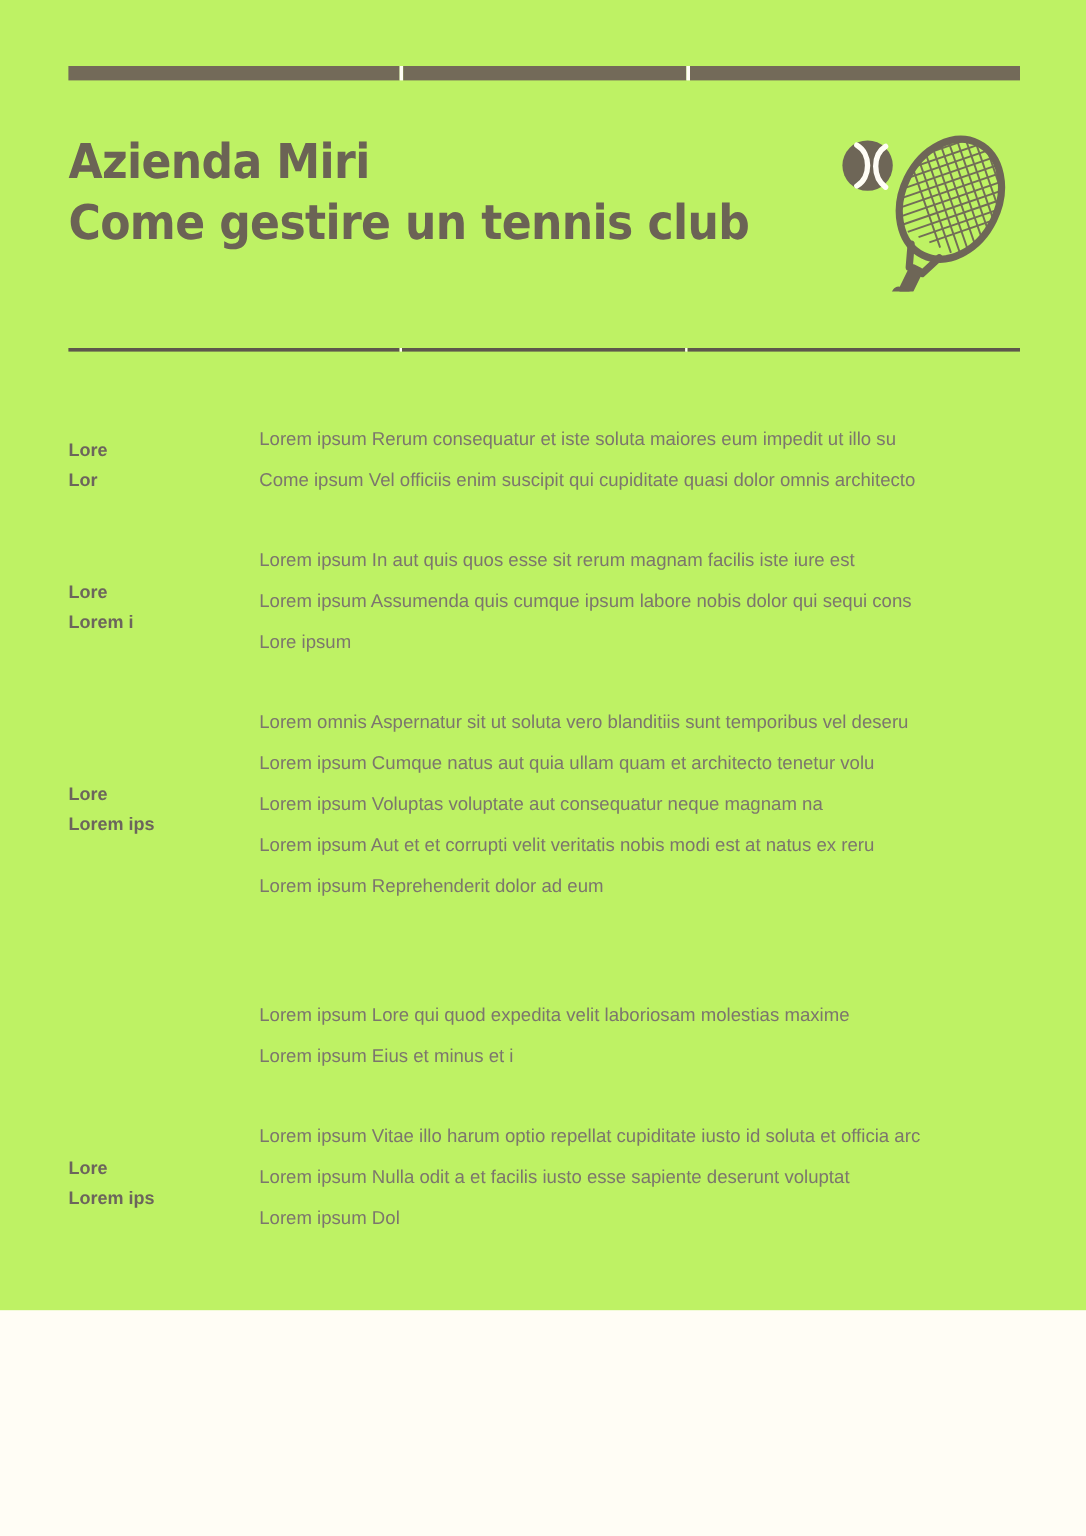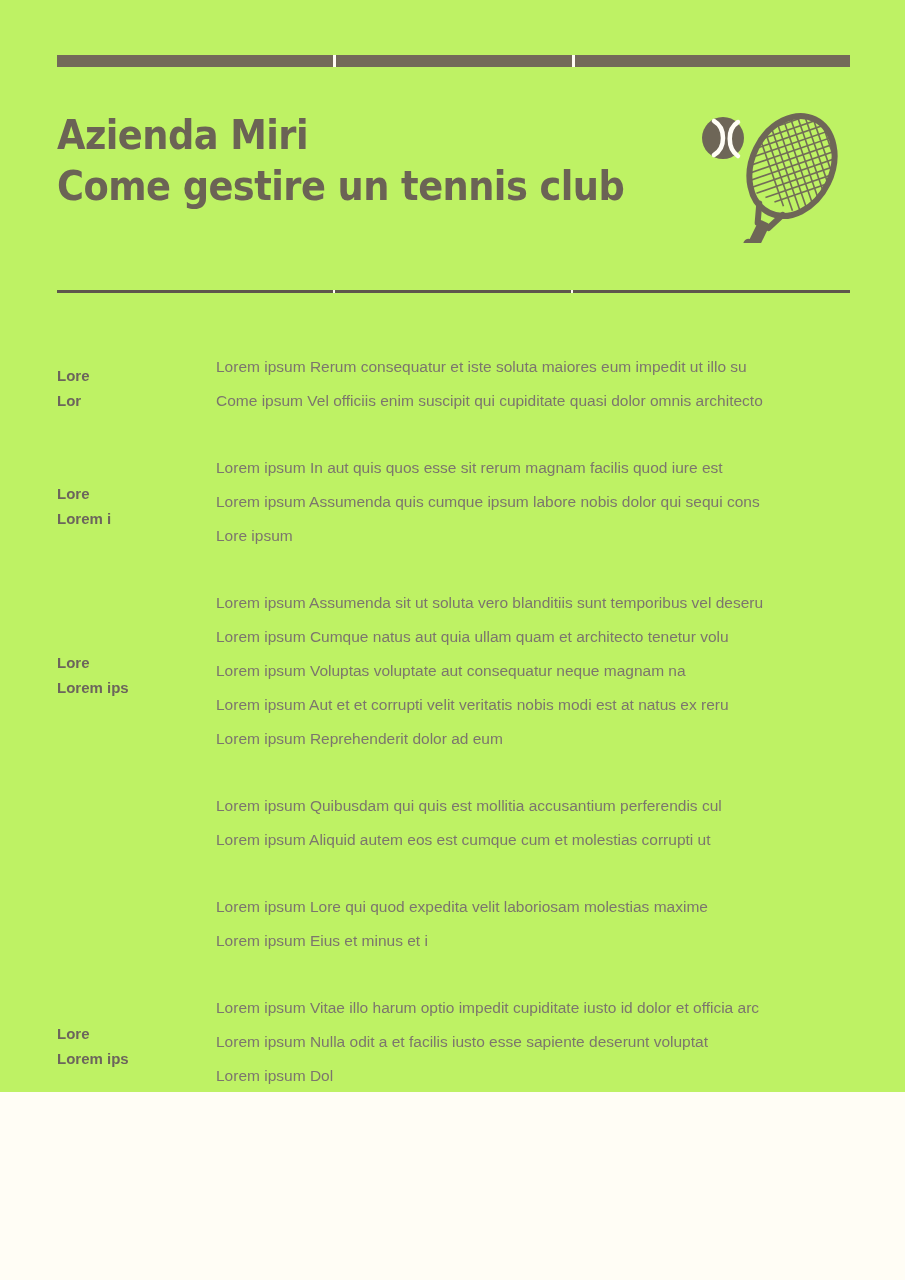--- a/index.html
+++ b/index.html
@@ -230,59 +230,55 @@
           <div class="body-line">Lorem ipsum Rerum consequatur et iste soluta maiores eum impedit ut illo su</div>
           <div class="body-line">Come ipsum Vel officiis enim suscipit qui cupiditate quasi dolor omnis architecto</div>
         </div>
       </div>
       <div class="row gap-after">
         <div class="row-label">
           <div class="label-line">Lore</div>
           <div class="label-line">Lorem i</div>
         </div>
         <div class="row-body">
-          <div class="body-line">Lorem ipsum In aut quis quos esse sit rerum magnam facilis quod iure est</div>
+          <div class="body-line">Lorem ipsum In aut quis quos esse sit rerum magnam facilis iste iure est</div>
           <div class="body-line">Lorem ipsum Assumenda quis cumque ipsum labore nobis dolor qui sequi cons</div>
           <div class="body-line">Lore ipsum</div>
         </div>
       </div>
       <div class="row gap-after">
         <div class="row-label">
           <div class="label-line">Lore</div>
           <div class="label-line">Lorem ips</div>
         </div>
         <div class="row-body">
-          <div class="body-line">Lorem ipsum Assumenda sit ut soluta vero blanditiis sunt temporibus vel deseru</div>
+          <div class="body-line">Lorem omnis Aspernatur sit ut soluta vero blanditiis sunt temporibus vel deseru</div>
           <div class="body-line">Lorem ipsum Cumque natus aut quia ullam quam et architecto tenetur volu</div>
           <div class="body-line">Lorem ipsum Voluptas voluptate aut consequatur neque magnam na</div>
           <div class="body-line">Lorem ipsum Aut et et corrupti velit veritatis nobis modi est at natus ex reru</div>
           <div class="body-line">Lorem ipsum Reprehenderit dolor ad eum</div>
         </div>
       </div>
       <div class="row gap-after">
         <div class="row-label"></div>
-        <div class="row-body">
-          <div class="body-line">Lorem ipsum Quibusdam qui quis est mollitia accusantium perferendis cul</div>
-          <div class="body-line">Lorem ipsum Aliquid autem eos est cumque cum et molestias corrupti ut</div>
-        </div>
       </div>
       <div class="row gap-after">
         <div class="row-label"></div>
         <div class="row-body">
           <div class="body-line">Lorem ipsum Lore qui quod expedita velit laboriosam molestias maxime</div>
           <div class="body-line">Lorem ipsum Eius et minus et i</div>
         </div>
       </div>
       <div class="row">
         <div class="row-label">
           <div class="label-line">Lore</div>
           <div class="label-line">Lorem ips</div>
         </div>
         <div class="row-body">
-          <div class="body-line">Lorem ipsum Vitae illo harum optio impedit cupiditate iusto id dolor et officia arc</div>
+          <div class="body-line">Lorem ipsum Vitae illo harum optio repellat cupiditate iusto id soluta et officia arc</div>
           <div class="body-line">Lorem ipsum Nulla odit a et facilis iusto esse sapiente deserunt voluptat</div>
           <div class="body-line">Lorem ipsum Dol</div>
         </div>
       </div>
     </div>
 
   <div class="seg-bar" id="footer-divider">
     <div class="seg s1"></div>
     <div class="gap"></div>
     <div class="seg s2"></div>

